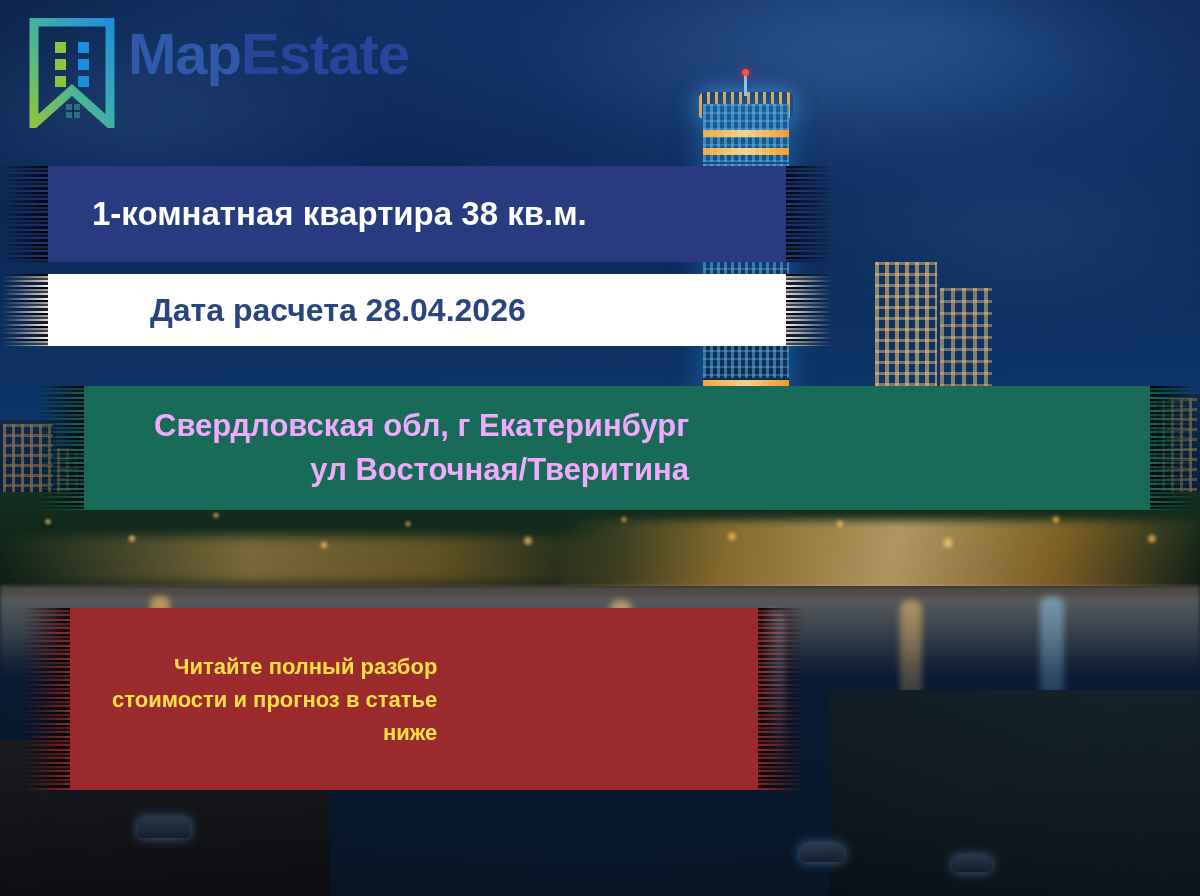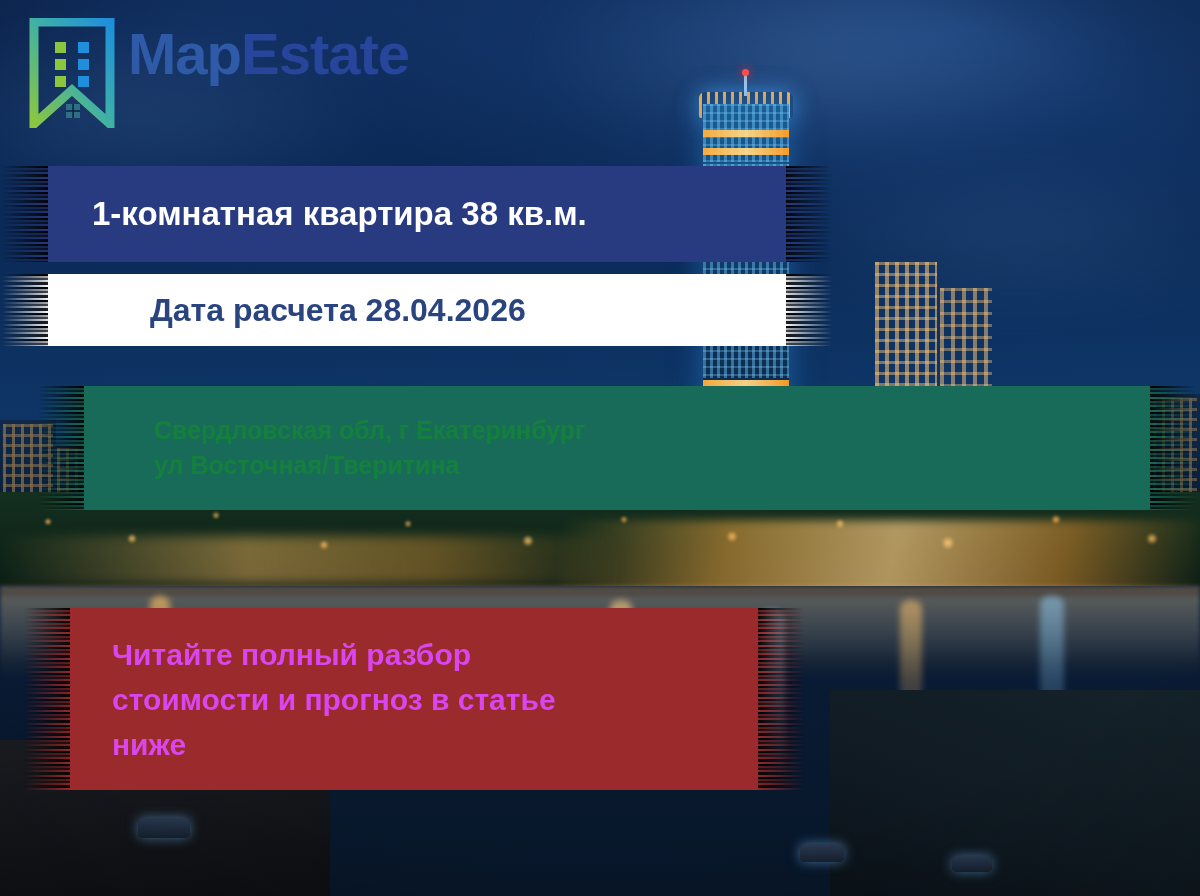--- a/index.html
+++ b/index.html
@@ -149,45 +149,45 @@
   
   .paint::before, .paint::after{
     content:""; position:absolute; top:0; bottom:0; width:46px;
     background-image:repeating-linear-gradient(180deg,
         rgba(0,0,0,1) 0 2px, rgba(0,0,0,.35) 2px 4px, rgba(0,0,0,.75) 4px 6px,
         rgba(0,0,0,.15) 6px 8px, rgba(0,0,0,.9) 8px 11px, rgba(0,0,0,.05) 11px 13px);
   }
   .paint::before{ left:-44px;  -webkit-mask-image:linear-gradient(90deg, rgba(0,0,0,0), #000); mask-image:linear-gradient(90deg, rgba(0,0,0,0), #000); }
   .paint::after{  right:-44px; -webkit-mask-image:linear-gradient(270deg, rgba(0,0,0,0), #000); mask-image:linear-gradient(270deg, rgba(0,0,0,0), #000); }
 
-  .b-text{ position:relative; z-index:3; white-space:pre-line; }
+  .b-text{ position:relative; z-index:3; white-space:pre-line;text-align:right; }
 
   
   #banner-title{ left:46px; top:166px; width:742px; height:96px; }
   #banner-title .paint{ background:#283a80; }
   #banner-title .paint::before,#banner-title .paint::after{ background-color:#283a80; background-blend-mode:multiply; }
   #banner-title .b-text{ color:#ffffff; font-size:33px; font-weight:700; padding-left:46px; }
 
   
   #banner-date{ left:46px; top:274px; width:742px; height:72px; }
   #banner-date .paint{ background:#ffffff; }
   #banner-date .paint::before,#banner-date .paint::after{ background-color:#ffffff; background-blend-mode:multiply; }
   #banner-date .b-text{ color:#2a4480; font-size:32px; font-weight:700; padding-left:104px; }
 
   
   #banner-address{ left:82px; top:386px; width:1070px; height:124px; }
   #banner-address .paint{ background:#186b59; }
   #banner-address .paint::before,#banner-address .paint::after{ background-color:#186b59; background-blend-mode:multiply; }
-  #banner-address .b-text{ color:#15803d; font-size:25px; font-weight:700; line-height:1.42; padding-left:72px; }
+  #banner-address .b-text{ color:#f0abfc; font-size:31px; font-weight:700; line-height:1.42; padding-left:72px; }
 
   
   #banner-cta{ left:68px; top:608px; width:692px; height:182px; }
   #banner-cta .paint{ background:#9a2a2c; }
   #banner-cta .paint::before,#banner-cta .paint::after{ background-color:#9a2a2c; background-blend-mode:multiply; }
-  #banner-cta .b-text{ color:#d946ef; font-size:30px; font-weight:700; line-height:1.5; padding-left:44px; }
+  #banner-cta .b-text{ color:#fde047; font-size:22px; font-weight:700; line-height:1.5; padding-left:44px; }
 </style>
 </head>
 <body>
 
 <div class="stage">
 
   <div class="photo">
     <div class="sky"></div>
 
     <div class="cloud" style="left:520px;  top:-60px;  width:620px; height:230px;"></div>

